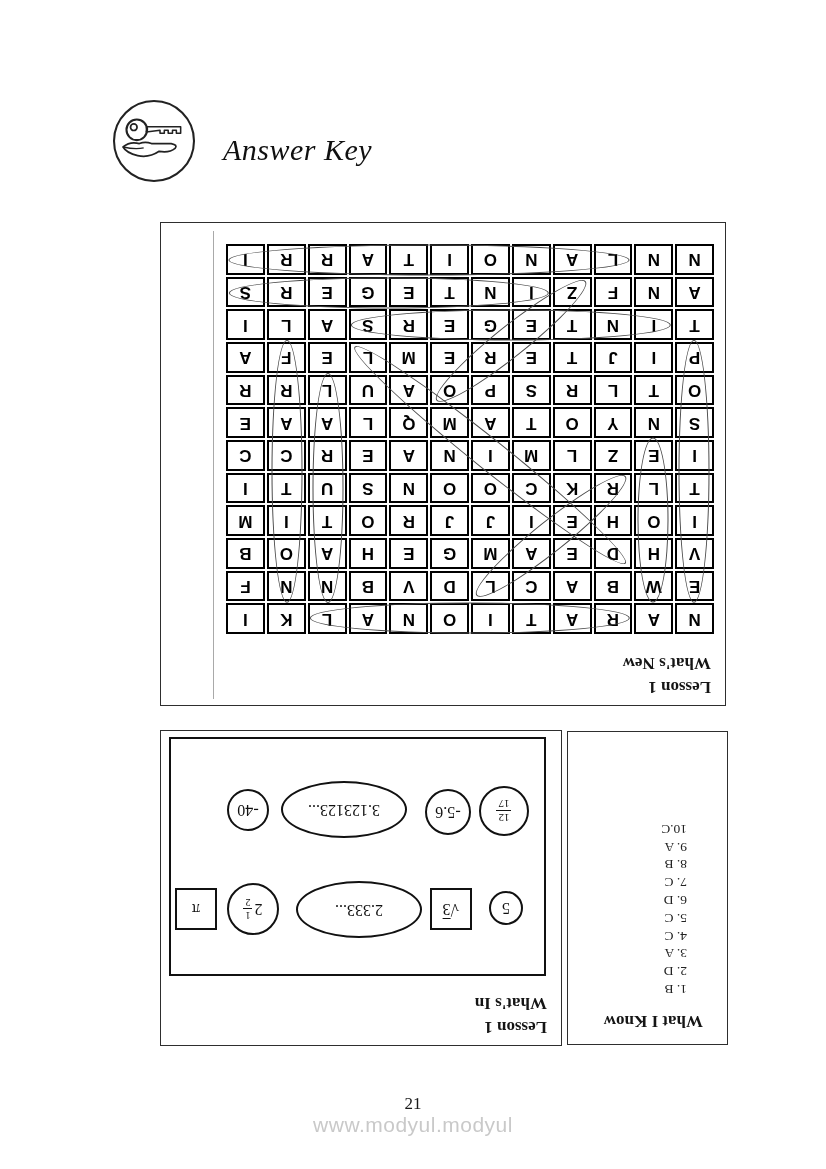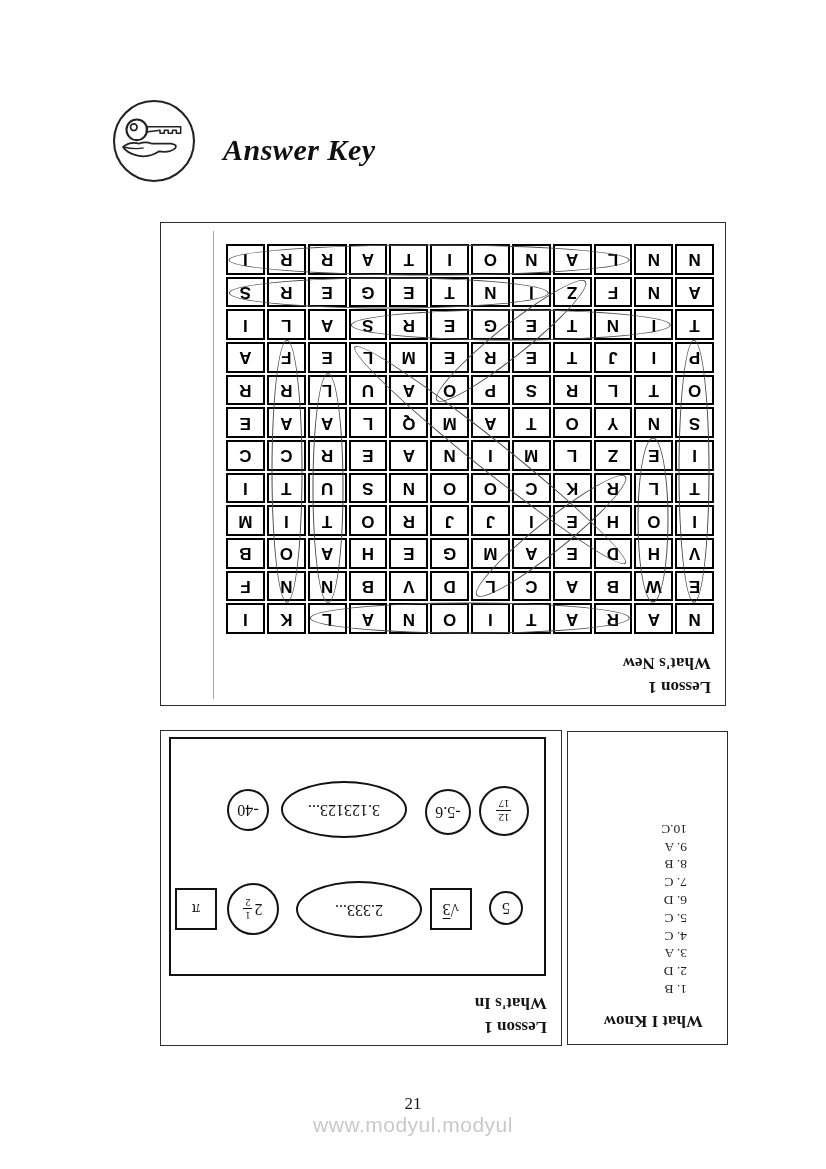--- a/index.html
+++ b/index.html
@@ -2,21 +2,21 @@
 <html><head>
 <meta charset="utf-8">
 <style>
   html,body{margin:0;padding:0;background:#fff;}
   .page{position:relative;width:826px;height:1169px;background:#fff;margin:0 auto;
         font-family:"Liberation Serif",serif;color:#111;overflow:hidden;}
 
   
   .brand-icon{position:absolute;left:111px;top:98px;width:86px;height:86px;}
   .page-title{position:absolute;left:223px;top:133px;margin:0;
-      font-family:"Liberation Serif",serif;font-style:italic;font-weight:700;
+      font-family:"Liberation Serif",serif;font-style:italic;font-weight:400;
       font-size:30px;letter-spacing:.5px;color:#101010;}
 
   
   .box{position:absolute;border:1.4px solid #2e2e2e;background:#fff;}
   .box1{left:160px;top:222px;width:564px;height:482px;}
   .box2{left:160px;top:730px;width:400px;height:314px;}
   .box3{left:567px;top:731px;width:159px;height:312px;}
   .rot{position:absolute;inset:0;transform:rotate(180deg);}
 
   .sec-heading{position:absolute;left:14px;top:6px;}

